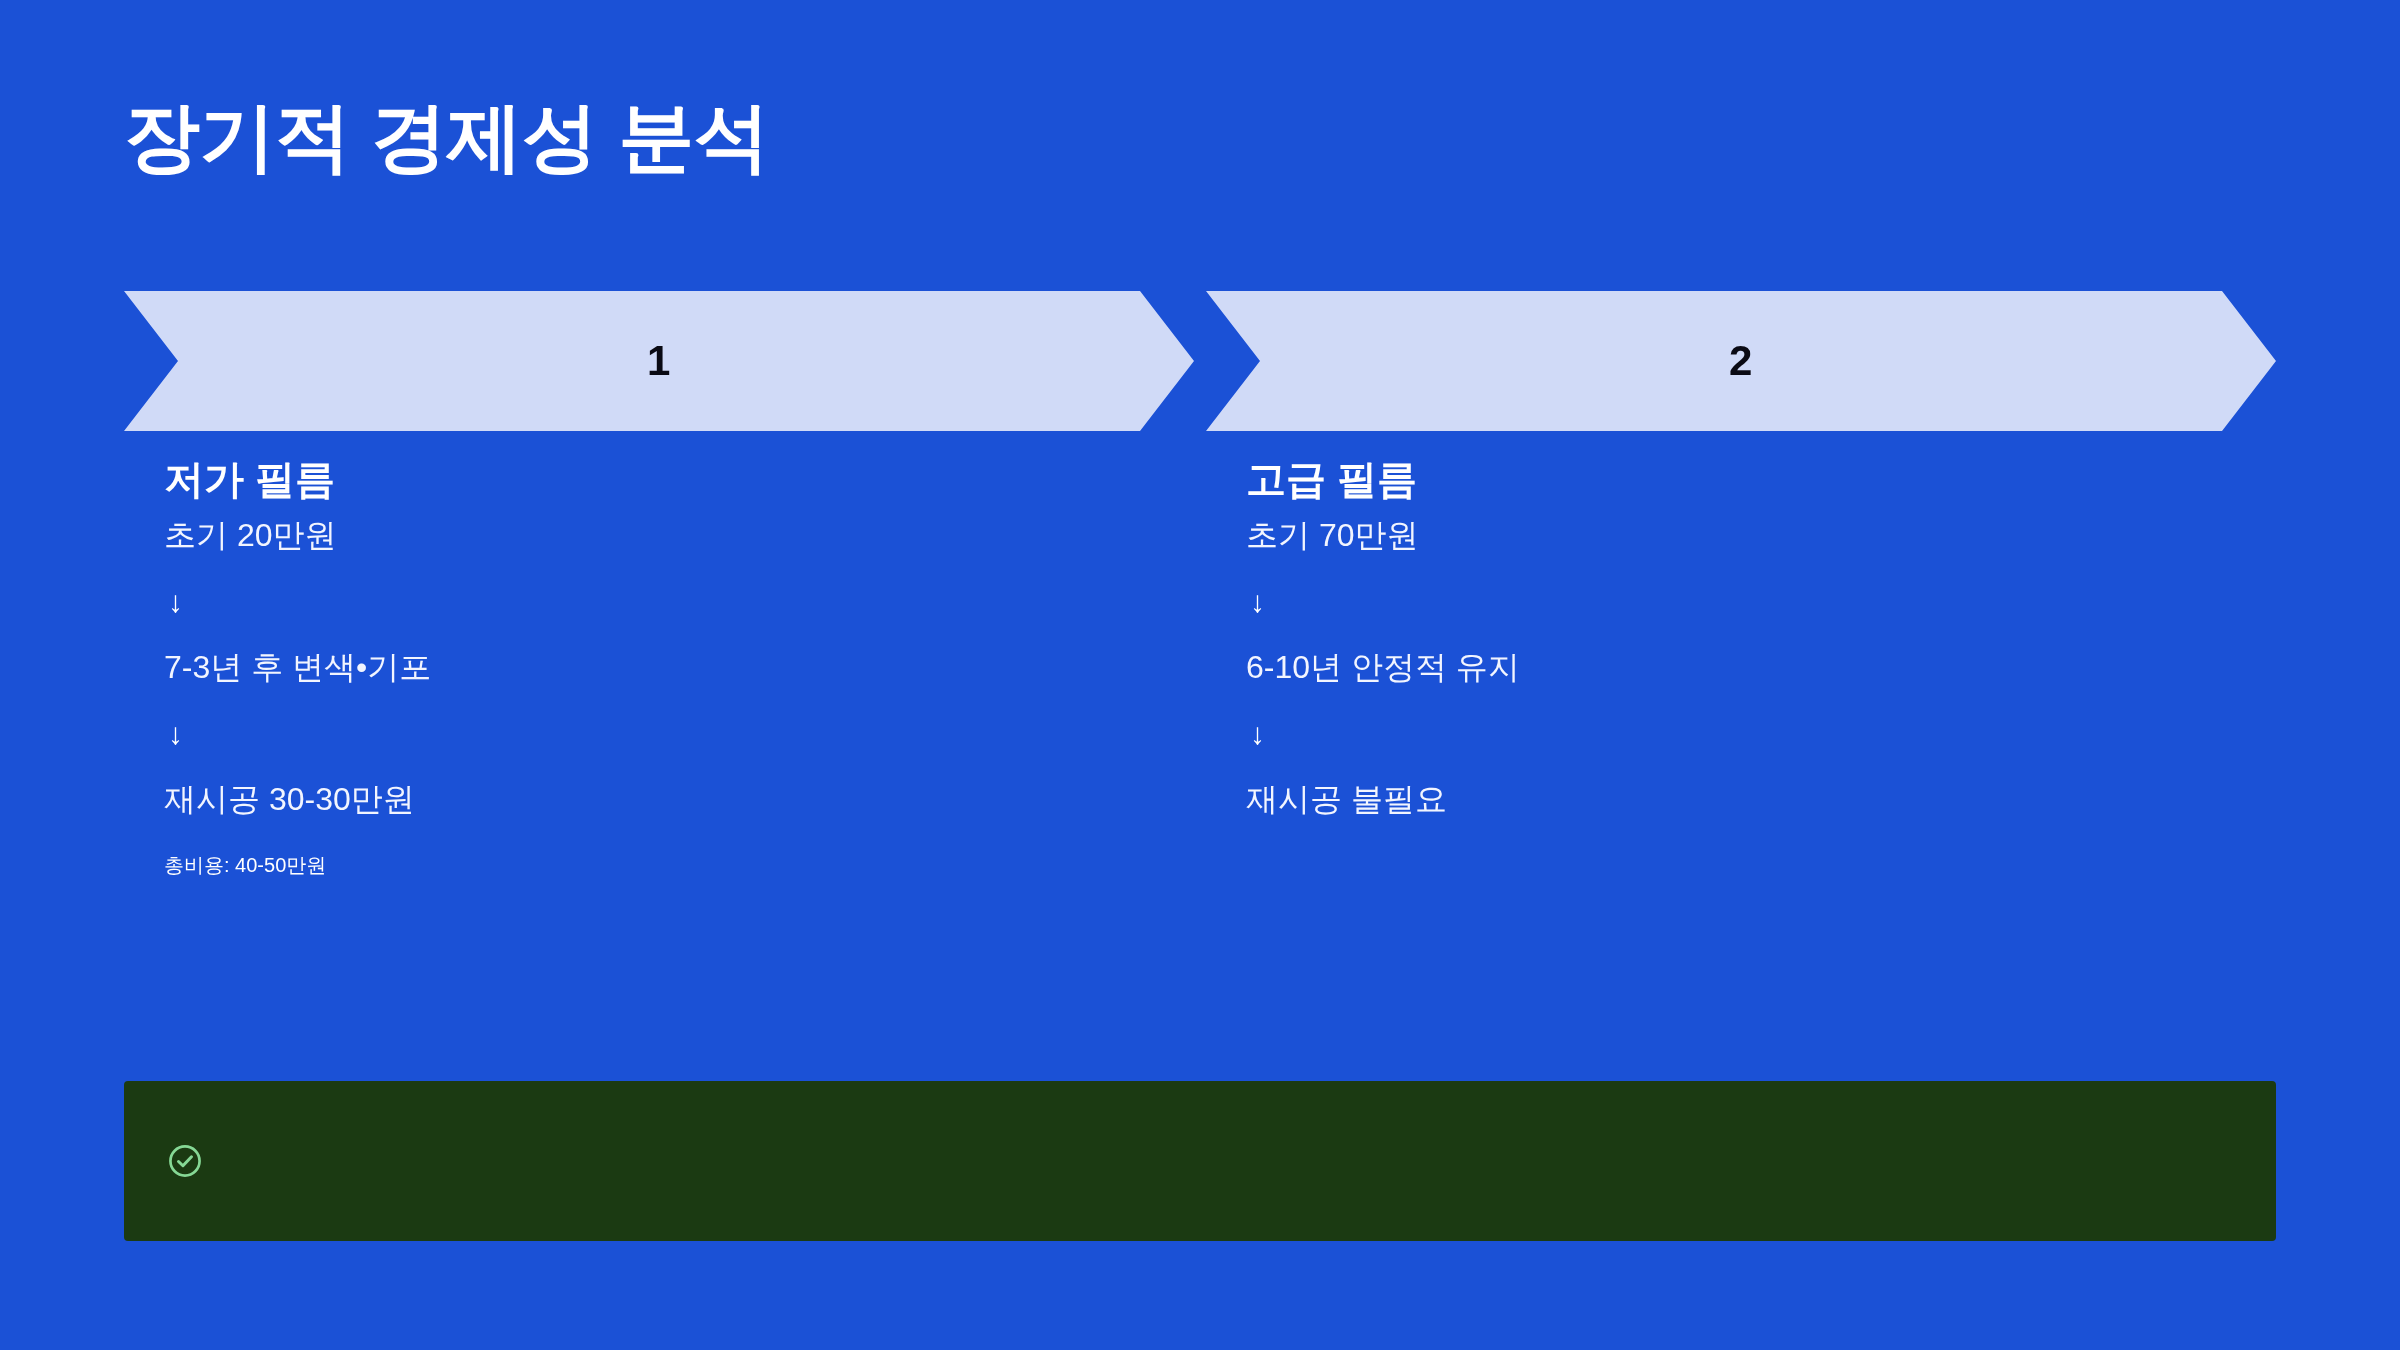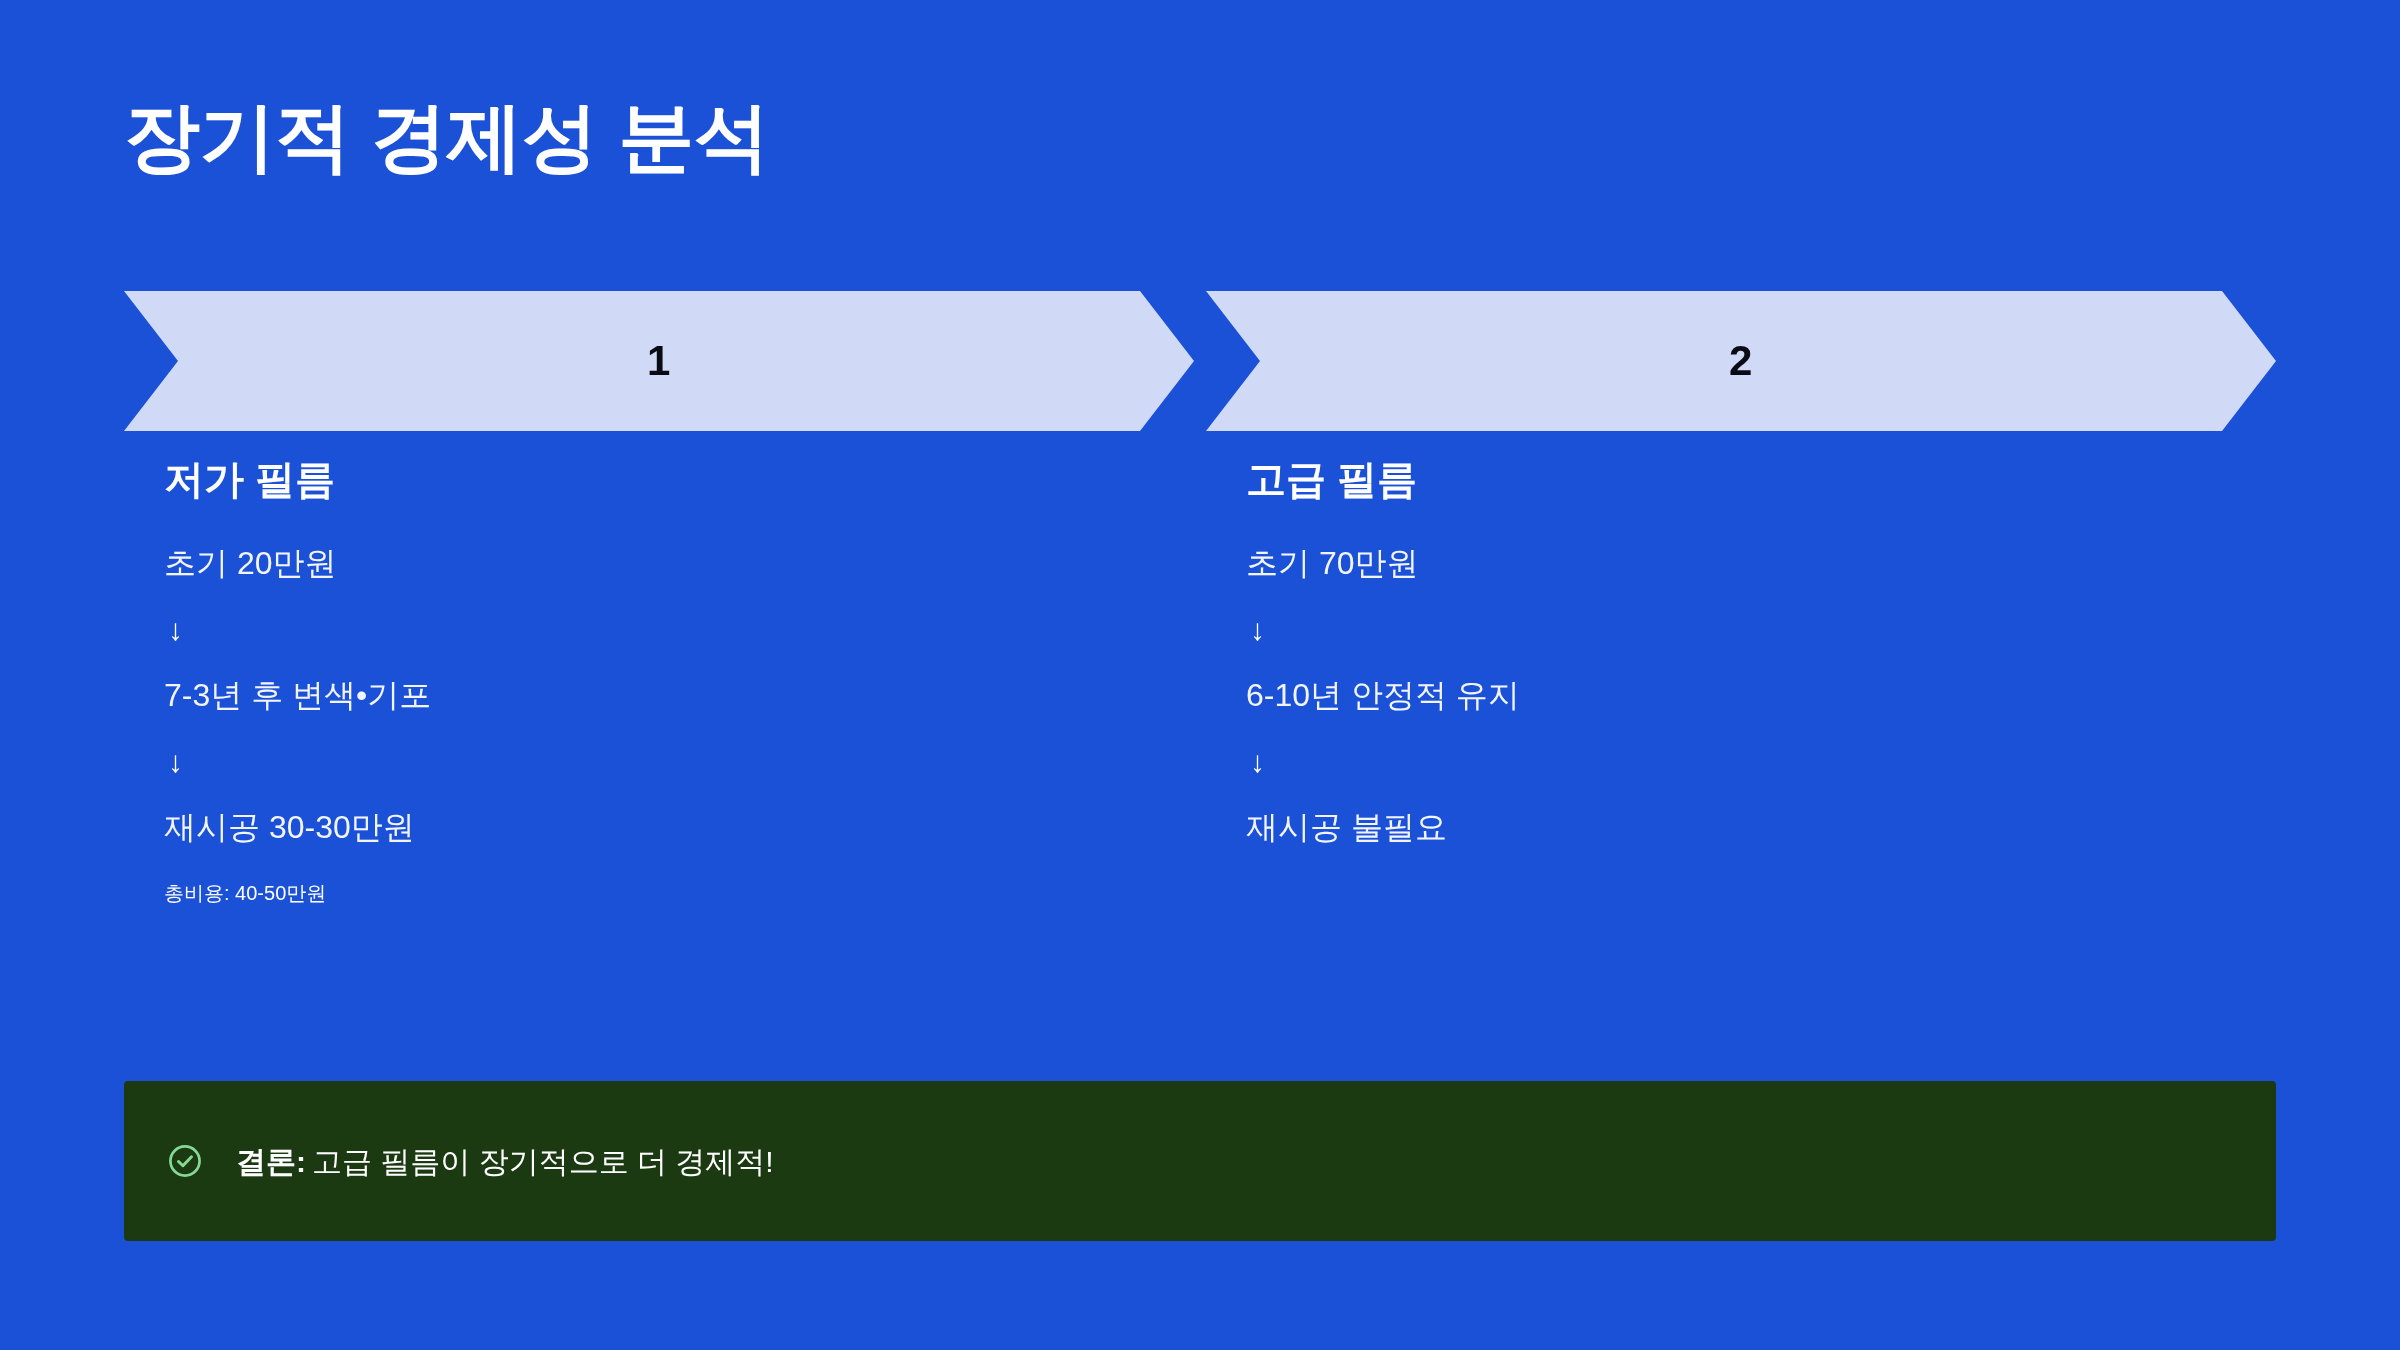--- a/index.html
+++ b/index.html
@@ -82,21 +82,21 @@
   .column {
     flex: 1 1 0;
     padding: 0 40px;
   }
 
   .col-heading {
     font-size: 40px;
     font-weight: 700;
     color: #FFFFFF;
     line-height: 1.2;
-    margin-bottom: 40px;
+    margin-bottom: 12px;
     white-space: nowrap;
   }
 
   .step {
     font-size: 32px;
     font-weight: 400;
     color: #F2F5FF;
     line-height: 1.25;
     white-space: nowrap;
   }
@@ -205,18 +205,15 @@
 
     </div>
 
   </div>
 
   <div class="conclusion">
     <svg class="check-icon" viewBox="0 0 24 24" fill="none">
       <circle cx="12" cy="12" r="9.2" stroke="#86D895" stroke-width="1.7"></circle>
       <path d="M7.9 12.3 L10.7 15.0 L16.1 9.3" stroke="#86D895" stroke-width="1.9" stroke-linecap="round" stroke-linejoin="round"></path>
     </svg>
-    <div class="conclusion-text">
-      <span class="lead">결론:</span><span>고급 필름이 장기적으로 더 경제적!</span>
-    </div>
   </div>
 
 </div>
 
 </body></html>

